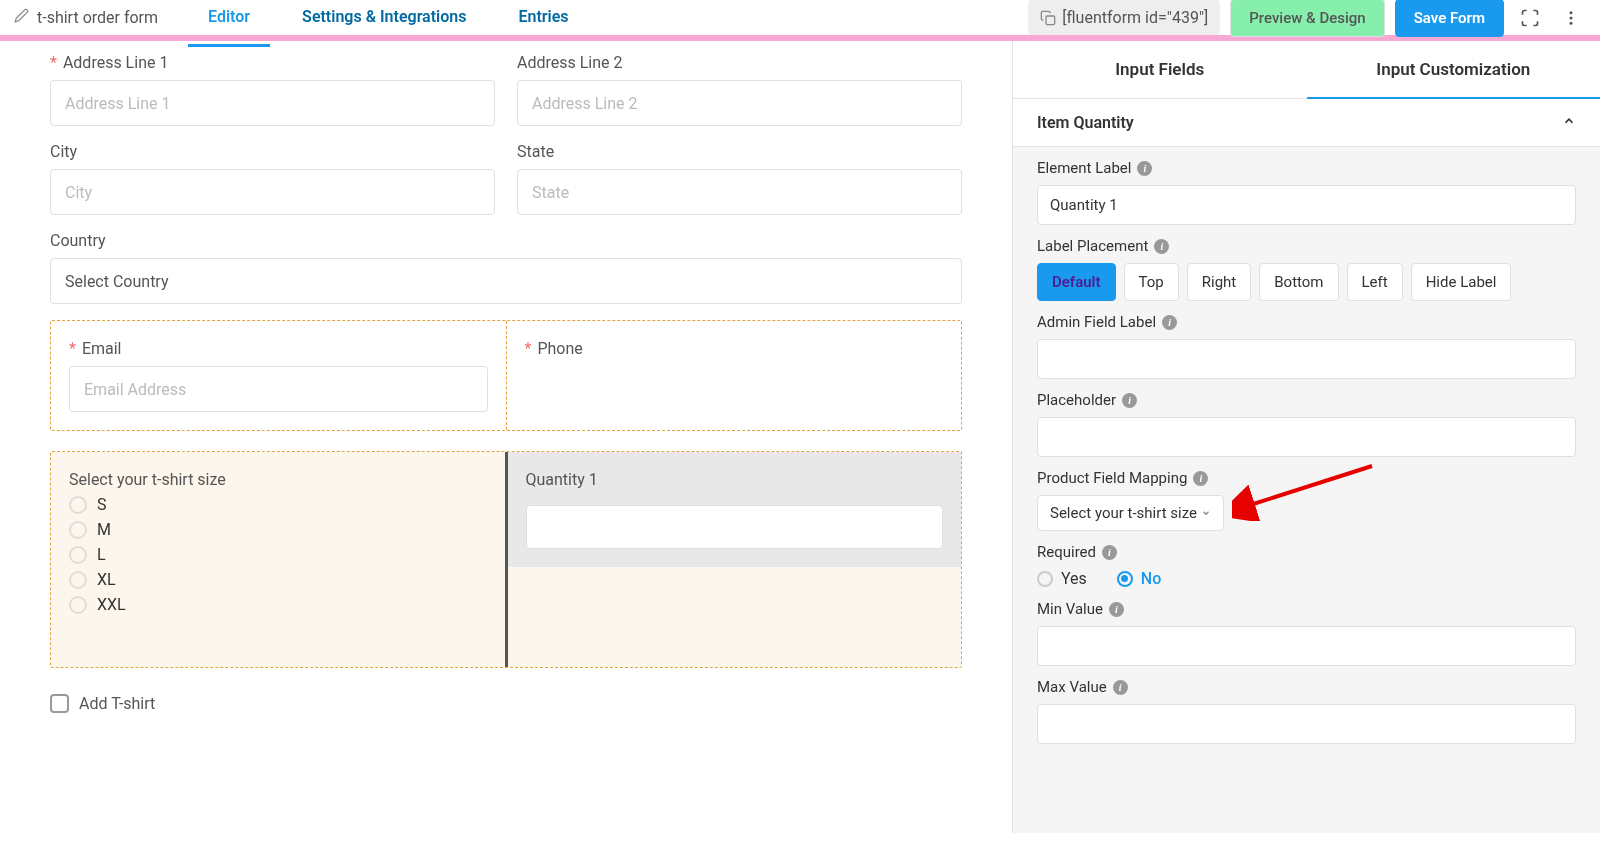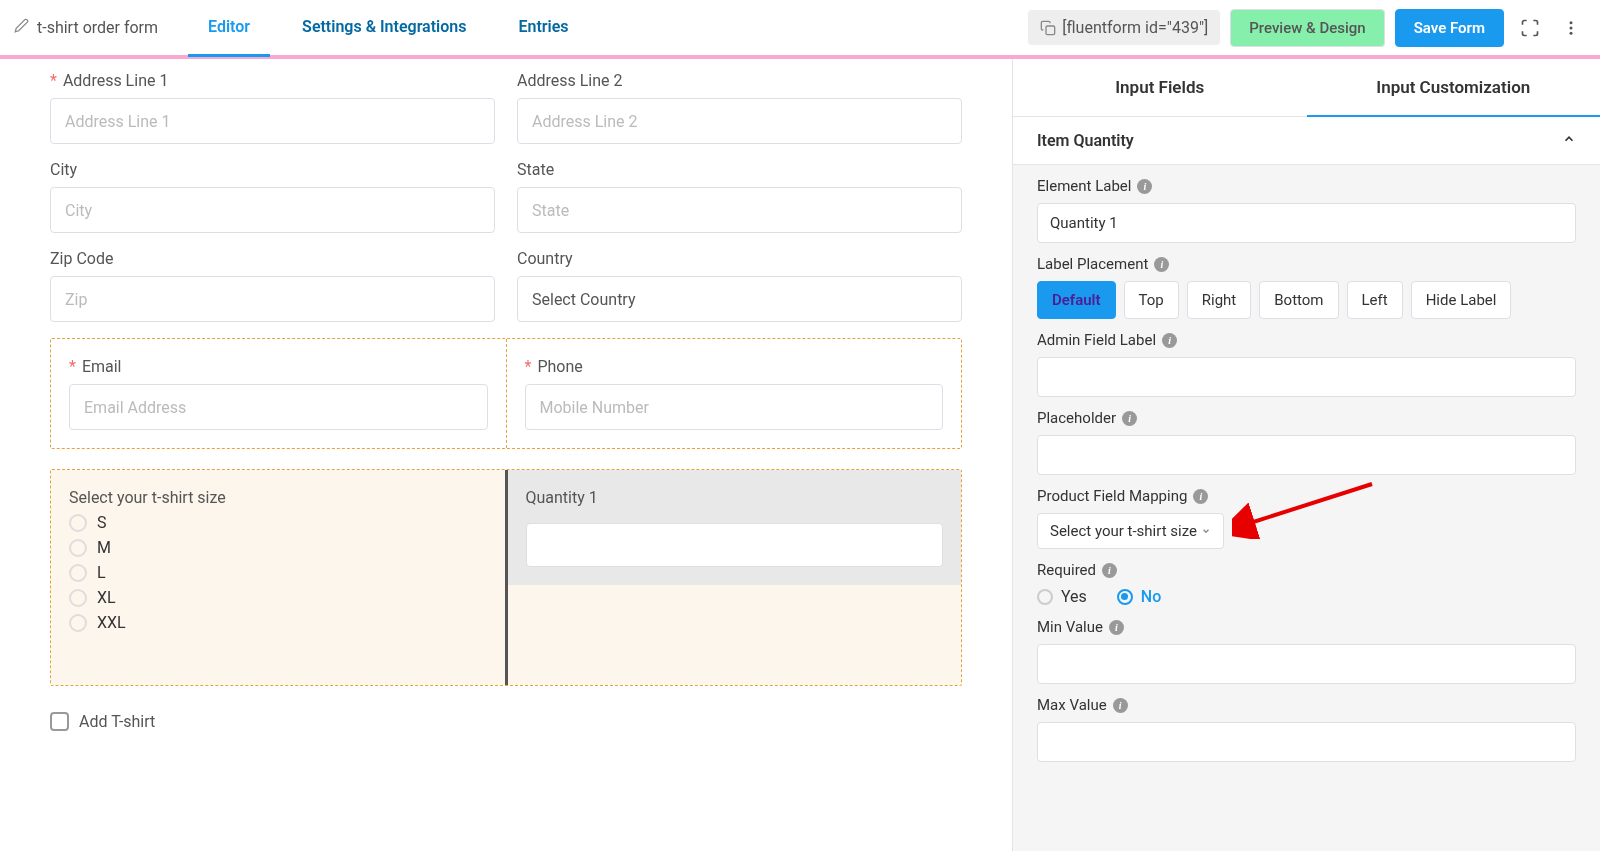--- a/index.html
+++ b/index.html
@@ -1,18 +1,18 @@
 <!DOCTYPE html>
 <html><head>
 <meta charset="utf-8">
 <style>
 * { box-sizing: border-box; margin: 0; padding: 0; font-family: -apple-system, BlinkMacSystemFont, "Segoe UI", Roboto, Helvetica, Arial, sans-serif; }
 body { background: #fff; color: #333; font-size: 15px; }
 
-.topbar { display: flex; align-items: center; height: 59px; border-bottom: 4px solid #f9a8d4; padding: 0 14px; }
+.topbar { display: flex; align-items: center; height: 41px; border-bottom: 6px solid #f9a8d4; padding: 0 14px; }
 .topbar-left { display: flex; align-items: center; gap: 8px; }
 .pencil { color: #888; font-size: 15px; }
 .form-title { color: #555; font-size: 16px; font-weight: 400; margin-right: 22px; }
 .tabs { display: flex; gap: 12px; }
 .tab { padding: 18px 20px; color: #0369a1; font-size: 16px; font-weight: 600; cursor: pointer; border-bottom: 3px solid transparent; }
 .tab.active { color: #1a9aef; border-bottom-color: #1a9aef; }
 .topbar-right { margin-left: auto; display: flex; align-items: center; gap: 10px; }
 .shortcode { background: #eee; color: #555; padding: 8px 12px; border-radius: 4px; font-size: 16px; display: flex; align-items: center; gap: 6px; }
 .btn { padding: 9px 18px; border-radius: 4px; font-size: 15px; font-weight: 500; border: 1px solid #dcdfe6; background: #86efac; color: #555; cursor: pointer; }
 .btn-primary { background: #1a9aef; border-color: #1a9aef; color: #fff; font-weight: 600; }
@@ -139,26 +139,20 @@
         <div class="flabel">
             <span>State</span>
           </div>
         <input class="finput" placeholder="State" style="">
       </div>
     </div>
 
     <div class="field-row">
       <div class="field-col">
         <div class="flabel">
-            <span>Zip Code</span>
-          </div>
-        <input class="finput" placeholder="Zip" style="">
-      </div>
-      <div class="field-col">
-        <div class="flabel">
             <span>Country</span>
           </div>
         <div class="fselect">
           <span>Select Country</span>
         </div>
       </div>
     </div>
 
     <div class="dashed-row">
       <div class="dashed-cell">
@@ -166,21 +160,20 @@
             <span class="req">*</span>
             <span>Email</span>
           </div>
         <input class="finput" placeholder="Email Address" style="">
       </div>
       <div class="dashed-cell">
         <div class="flabel">
             <span class="req">*</span>
             <span>Phone</span>
           </div>
-        <input class="finput" placeholder="Mobile Number" style="">
       </div>
     </div>
 
     <div class="dashed-row">
       <div class="dashed-cell beige">
         <div class="flabel" style="margin-bottom:4px;">
             <span>Select your t-shirt size</span>
           </div>
         <div class="ropt">
             <span class="rcirc"></span>

